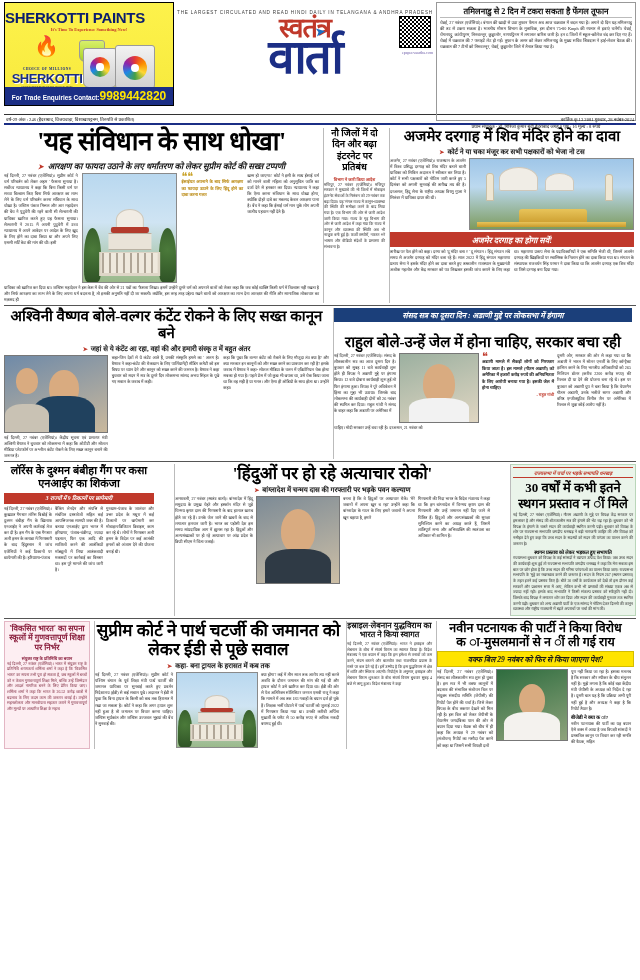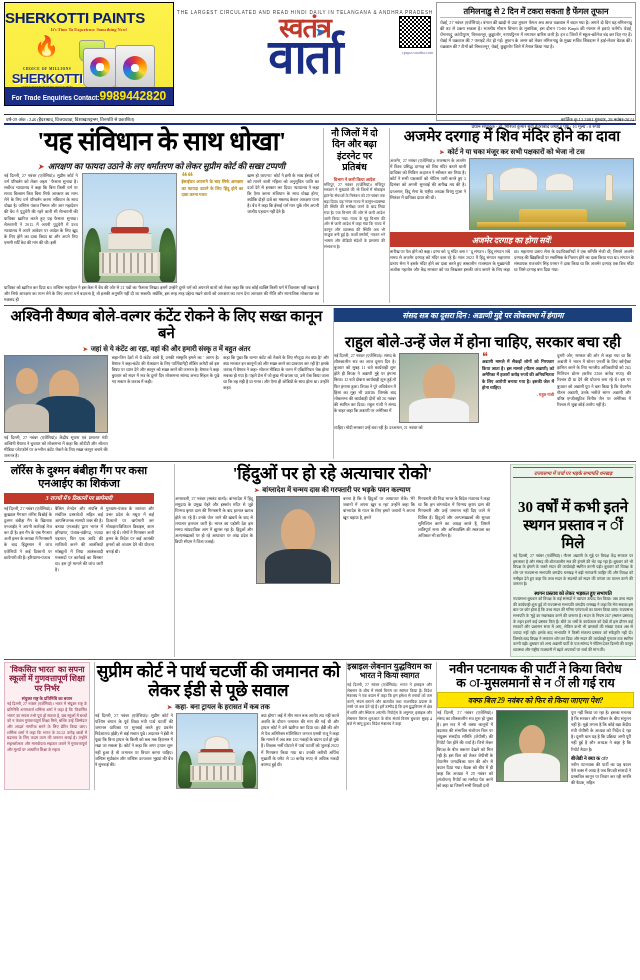--- a/index.html
+++ b/index.html
@@ -381,21 +381,21 @@
             <div class="body-sh" style="width:66px;height:34px;background:#2f3a45;"></div>
           </div>
         </div>
         <div class="col" style="width:72px;">बनता है कि वे हिंदुओं पर अत्याचार रोकें। 'मेरे जवानों में अपना खून ब रहा' उन्होंने कहा कि बांग्लादेश के गठन के लिए हमारे जवानों ने अपना खून बहाया है, हमारे</div>
         <div class="col" style="width:72px;">गिरफ्तारी की निंदा भारत के विदेश मंत्रालय ने कहा था कि हम बांग्लादेश में चिन्मय कृष्ण दास की गिरफ्तारी और उन्हें जमानत नहीं दिए जाने से चिंतित हैं। हिंदुओं और अल्पसंख्यकों की सुरक्षा सुनिश्चित करने का आग्रह करते हैं, जिसमें शांतिपूर्ण सभा और अभिव्यक्ति की स्वतंत्रता का अधिकार भी शामिल है।</div>
       </div>
     </div>
 
     <div style="width:160px;" class="vrule green-box">
       <div class="redrule-cap" style="background:none;color:#c0392b;border-bottom:1px solid #c0392b;border-top:1px solid #c0392b;font-size:5px;">राज्यसभा में  चर्चा पर भड़के सभापति धनखड़</div>
-      <div class="hl-sm" style="font-size:15px;margin-top:20px;">30 वर्षों में कभी इतने स्थगन प्रस्ताव न ीं मिले</div>
+      <div class="hl-sm" style="font-size:13px;margin-top:2px;">30 वर्षों में कभी इतने स्थगन प्रस्ताव न ीं मिले</div>
       <div class="tiny" style="margin-top:2px;">नई दिल्ली, 27 नवंबर (एजेंसियां)। गौतम अडाणी के मुद्दे पर विपक्ष केंद्र सरकार पर हमलावर है और संसद की शीतकालीन सत्र की हंगामे की भेंट चढ़ रहा है। बुधवार को भी विपक्ष के हंगामे के चलते सदन की कार्यवाही स्थगित करनी पड़ी। बुधवार को विपक्ष के शोर पर राज्यसभा सभापति जगदीप धनखड़ ने बड़ी नाराजगी जाहिर की और विपक्ष को नसीहत देते हुए कहा कि उच्च सदन के सदस्यों को सदन की परंपरा का पालन करने की जरूरत है।</div>
       <div class="subhead-blk">स्थगन प्रस्ताव को लेकर भड़कत हुए सभापति</div>
       <div class="tiny">राज्यसभा बुधवार को विपक्ष के कई सांसदों ने व्यापार उत्पाद पेश किया। जब उच्च सदन की कार्यवाही शुरू हुई तो राज्यसभा सभापति जगदीप धनखड़ ने कहा कि मेरा सबका इस बात पर जोर होता है कि उच्च सदन की गरिमा परंपराओं का पालन किया जाए। राज्यसभा सभापति के 'मुद्दे का रखरखाव करने की जरूरत है। सदन के नियम 267 (स्थगन प्रस्ताव) के तहत इतने कई प्रस्ताव किए हैं। बीते 30 वर्षों के कार्यकाल को देखें तो इस दौरान कई सरकारें और प्रशासन सत्ता में आए, लेकिन कभी भी प्रस्तावों की संख्या एकत्र अब से ज्यादा नहीं रही। इसके बाद सभापति ने किसी संकल्प प्रस्ताव को स्वीकृति नहीं दी। जिसके बाद विपक्ष ने लगातार शोर कर दिया और सदन की कार्यवाही गुरुवार तक स्थगित करनी पड़ी। बुधवार को अन्य अडाणी पार्टी के एक सांसद ने नोटिस देकर दिल्ली की कानून व्यवस्था और राष्ट्रीय राजधानी में बढ़ते अपराधों पर चर्चा की मांग की।</div>
     </div>
   </div>
 
   <div class="rule-h"></div>
 
   <div style="display:flex; gap:4px;">
 

